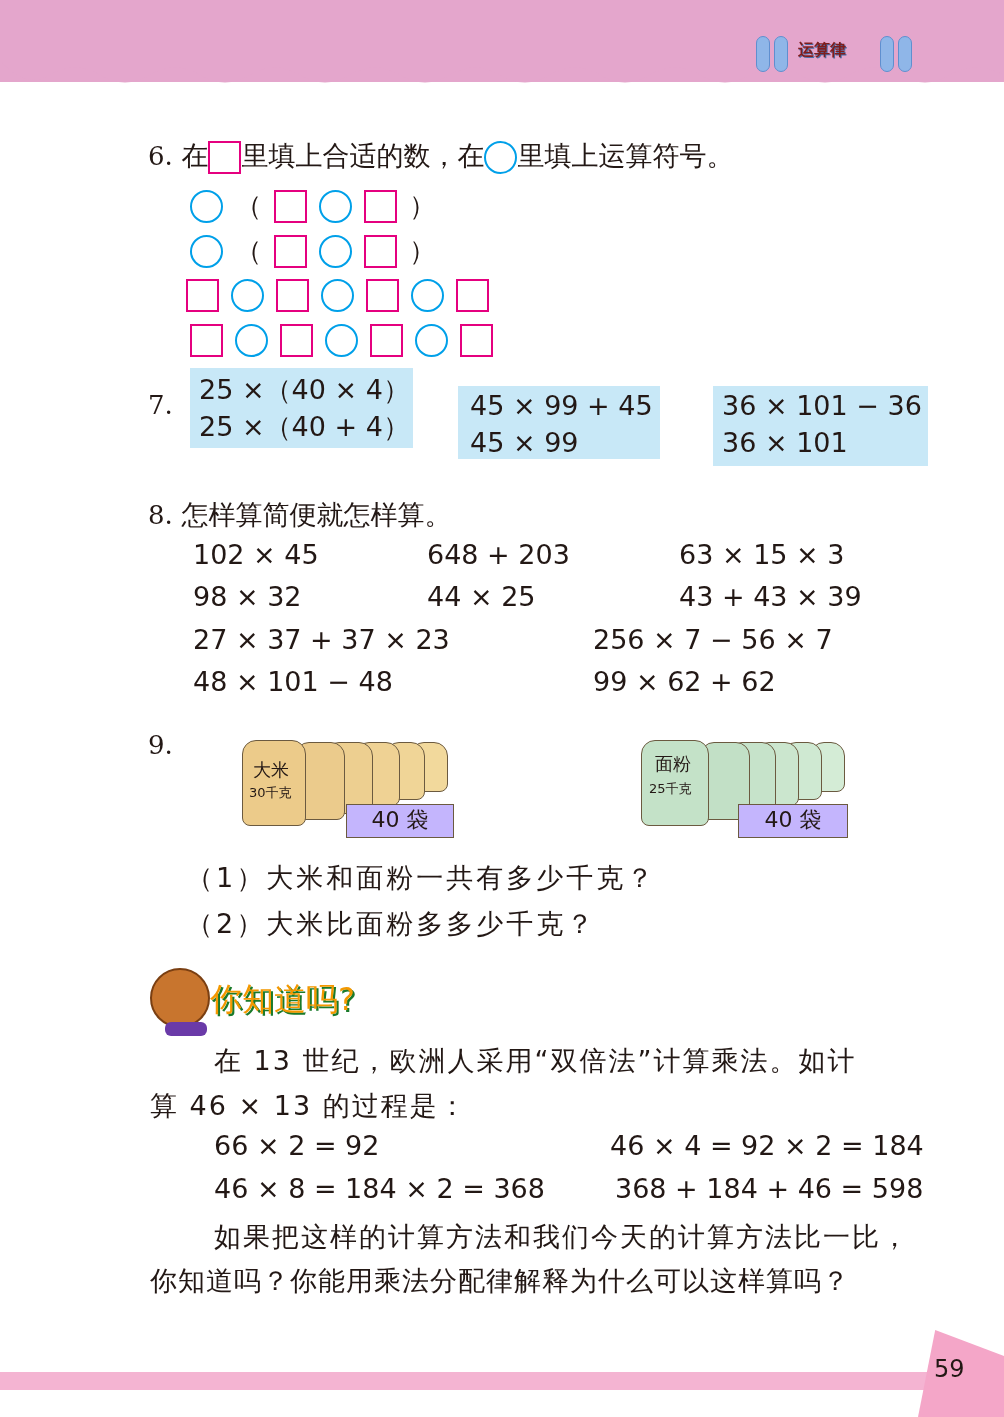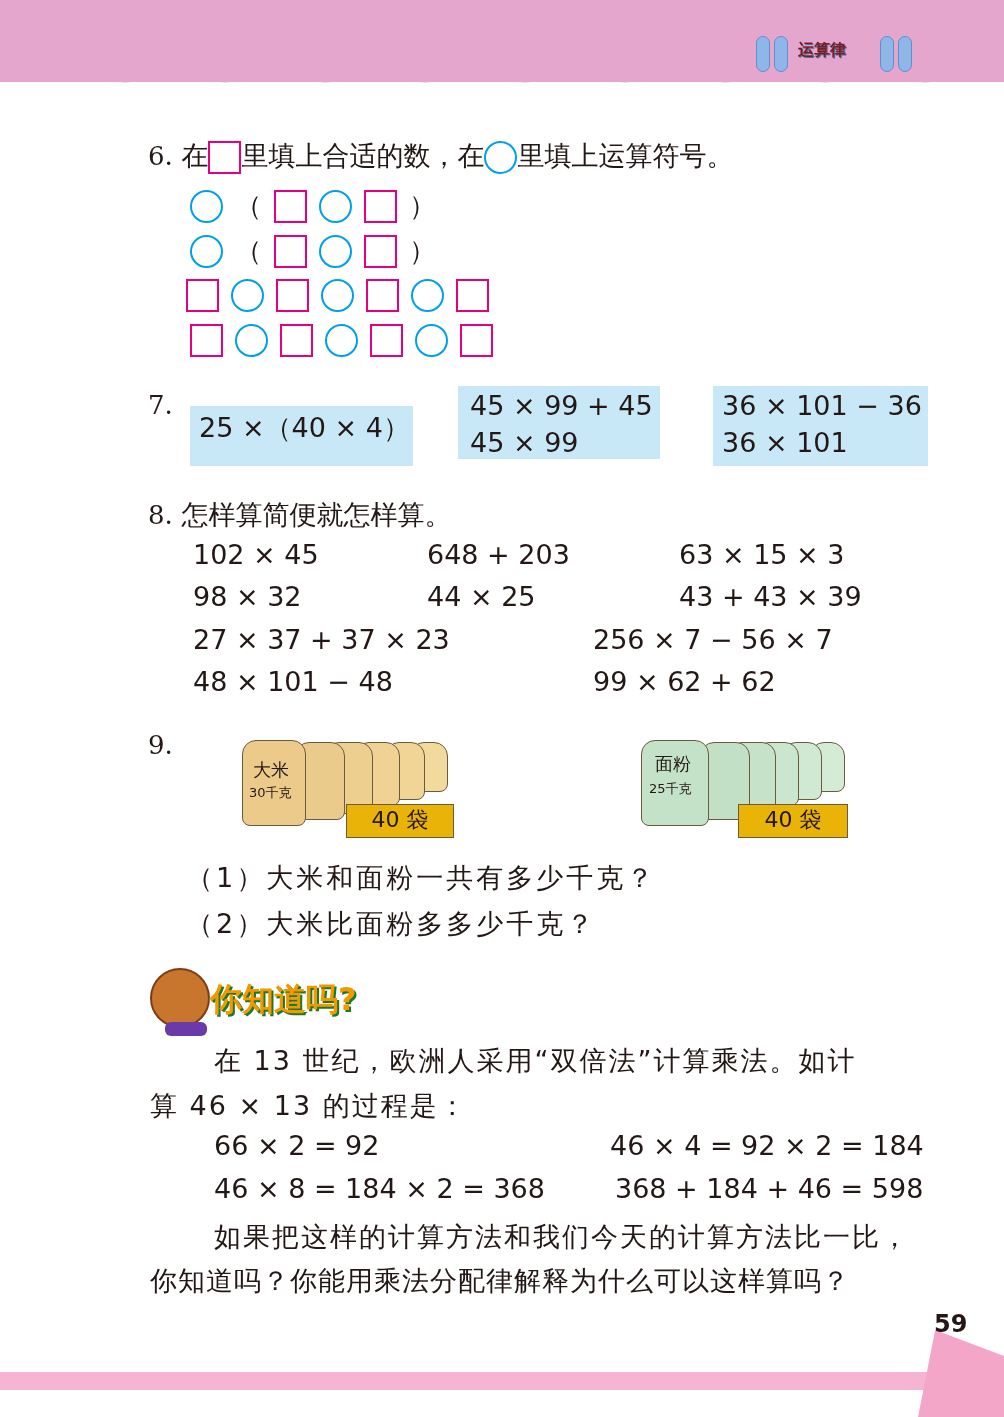--- a/index.html
+++ b/index.html
@@ -10,24 +10,24 @@
 .chapter .bead{position:absolute;top:2px;width:14px;height:36px;border-radius:7px;background:#8fb6e8;border:1px solid #5f8fcf;}
 .chapter .label{position:absolute;left:50px;top:6px;font-size:16px;color:#7f1d1d;font-weight:bold;text-shadow:1px 1px 0 #4a6fa8;}
 .t{position:absolute;font-size:27px;white-space:nowrap;}
 .c{font-family:"DejaVu Serif",serif;font-size:26px;}
 .box{display:inline-block;width:33px;height:33px;border:2px solid #e5007f;vertical-align:middle;}
 .circ{display:inline-block;width:33px;height:33px;border:2px solid #00a0e9;border-radius:50%;vertical-align:middle;}
 .row{position:absolute;display:flex;align-items:center;gap:12px;}
 .panel{position:absolute;background:#c8e8f7;}
 .panel div{position:absolute;left:9px;font-size:27px;white-space:nowrap;}
 .bag{position:absolute;border-radius:14px 14px 8px 8px;border:1px solid #6b5a40;}
-.tag{position:absolute;background:#eab308;border:1px solid #6b5a40;font-size:22px;text-align:center;}
+.tag{position:absolute;background:#c4b5fd;border:1px solid #6b5a40;font-size:22px;text-align:center;}
 .footer{position:absolute;left:0;top:1372px;width:1004px;height:18px;background:#f4b4d2;}
 .pagecorner{position:absolute;left:918px;top:1330px;width:86px;height:87px;background:#f4a6c8;clip-path:polygon(20% 0,100% 30%,100% 100%,0 100%);}
-.pagenum{position:absolute;left:934px;top:1310px;font-size:24px;font-weight:bold;}
+.pagenum{position:absolute;left:934px;top:1355px;font-size:24px;}
 </style>
 </head>
 <body>
 
 <div class="header">
 <svg width="1004" height="30">
       <path d="M0 0 Q25 30 50 15 T100 15 T150 15 T200 15 T250 15 T300 15 T350 15 T400 15 T450 15 T500 15 T550 15 T600 15 T650 15 T700 15 T750 15 T800 15 T850 15 T900 15 T950 15 T1004 15 L1004 0 Z" fill="#e4a6cc"></path>
     </svg>
 <div class="chapter">
 <div class="bead" style="left:8px"></div>
@@ -71,22 +71,23 @@
 <span class="box"></span>
     <span class="circ"></span>
     <span class="box"></span>
     <span class="circ"></span>
     <span class="box"></span>
     <span class="circ"></span>
     <span class="box"></span>
 </div>
 
 <div class="t c" style="left:148px;top:390px">7.</div>
-<div class="panel" style="left:190px;top:406px;width:223px;height:60px">
+<div class="panel" style="left:190px;top:368px;width:223px;height:80px">
 <div style="top:4px">25 ×（40 × 4）</div>
+    <div style="top:41px">25 ×（40 + 4）</div>
   </div>
 <div class="panel" style="left:458px;top:386px;width:202px;height:73px">
 <div style="top:4px;left:12px">45 × 99 + 45</div>
     <div style="top:41px;left:12px">45 × 99</div>
   </div>
 <div class="panel" style="left:713px;top:386px;width:215px;height:80px">
 <div style="top:4px">36 × 101 − 36</div>
     <div style="top:41px">36 × 101</div>
   </div>
 
@@ -123,21 +124,21 @@
 <div class="bag" style="left:641px;top:740px;width:68px;height:86px;background:#c4e2c8"></div>
 <div class="t" style="left:655px;top:752px;font-size:18px">面粉</div>
 <div class="t" style="left:649px;top:780px;font-size:13px">25千克</div>
 <div class="tag" style="left:738px;top:804px;width:110px;height:34px">40 袋</div>
 </div>
 <div class="t" style="left:186px;top:860px;letter-spacing:3px">（1）大米和面粉一共有多少千克？</div>
 <div class="t" style="left:186px;top:906px;letter-spacing:3px">（2）大米比面粉多多少千克？</div>
 
 <div style="position:absolute;left:150px;top:968px;width:60px;height:60px;border-radius:50%;background:#c8752e;border:2px solid #7a3f12"></div>
 <div style="position:absolute;left:165px;top:1022px;width:42px;height:14px;background:#6a3aa8;border-radius:6px"></div>
-<div class="t" style="left:210px;top:978px;font-size:32px;font-weight:bold;color:#f39800;text-shadow:2px 2px 0 #1a7a2a">你知道吗?</div>
+<div class="t" style="left:210px;top:978px;font-size:32px;font-weight:normal;color:#f39800;text-shadow:2px 2px 0 #1a7a2a">你知道吗?</div>
 <div class="t" style="left:214px;top:1043px;letter-spacing:2px">在 13 世纪，欧洲人采用“双倍法”计算乘法。如计</div>
 <div class="t" style="left:150px;top:1088px;letter-spacing:2px">算 46 × 13 的过程是：</div>
 <div class="t" style="left:214px;top:1130px">66 × 2 = 92</div>
 <div class="t" style="left:610px;top:1130px">46 × 4 = 92 × 2 = 184</div>
 <div class="t" style="left:214px;top:1173px">46 × 8 = 184 × 2 = 368</div>
 <div class="t" style="left:615px;top:1173px">368 + 184 + 46 = 598</div>
 <div class="t" style="left:214px;top:1219px;letter-spacing:2px">如果把这样的计算方法和我们今天的计算方法比一比，</div>
 <div class="t" style="left:150px;top:1263px;letter-spacing:1px">你知道吗？你能用乘法分配律解释为什么可以这样算吗？</div>
 
 <div class="footer"></div>

